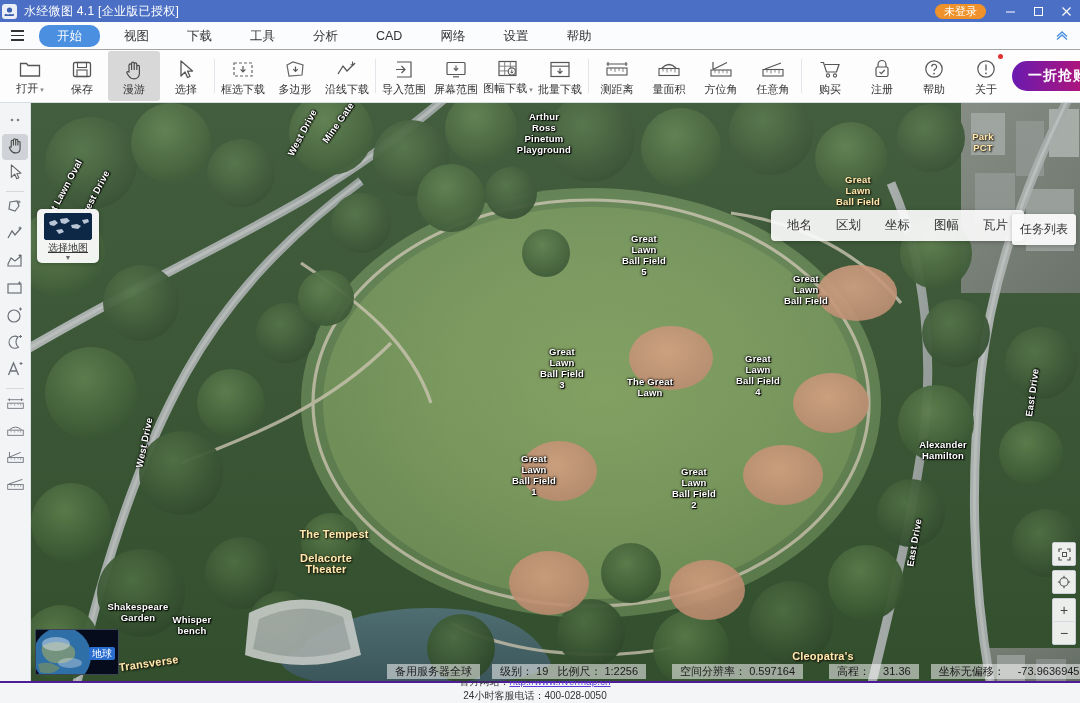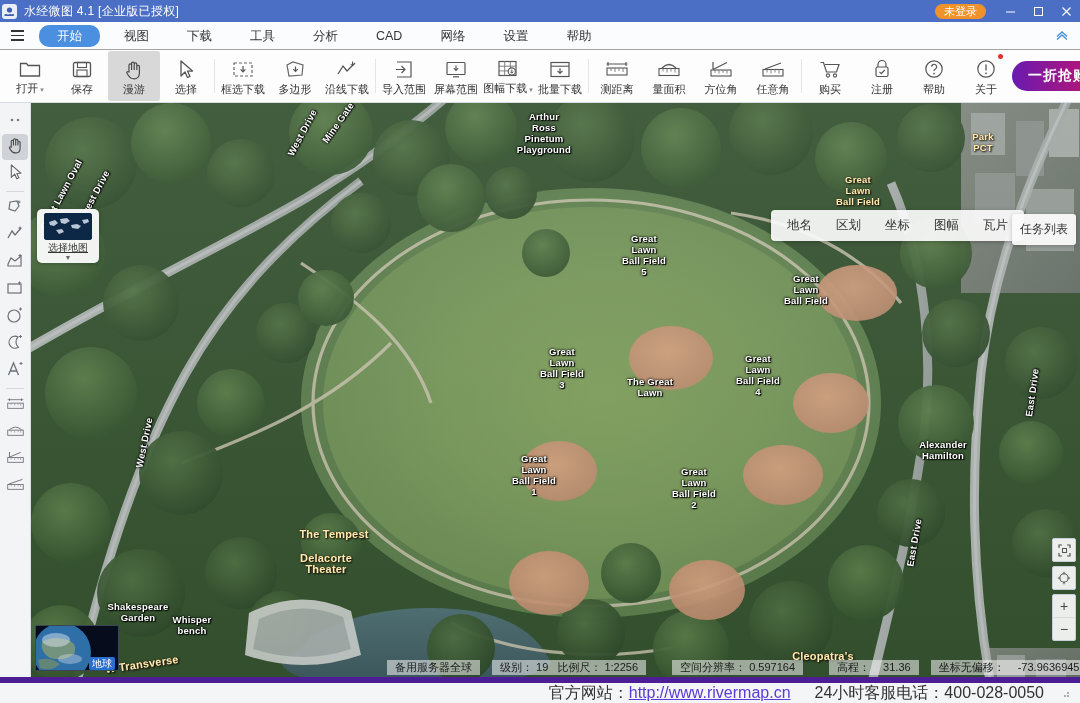--- a/index.html
+++ b/index.html
@@ -103,21 +103,21 @@
   .tasklist{
     position:absolute;right:4px;top:111px;background:rgba(250,250,250,.95);border-radius:3px;
     padding:7px 8px;font-size:12px;color:#333;box-shadow:0 1px 4px rgba(0,0,0,.25);white-space:nowrap;
   }
 
   .globe{
     position:absolute;left:4px;bottom:6px;width:82px;height:44px;border:1px solid #3a4654;
     overflow:hidden;border-radius:2px;background:#050a14;
   }
   .globe .lab{
-    position:absolute;right:3px;bottom:0;font-size:10px;color:#fff;background:#2a6fd0;
+    position:absolute;right:3px;bottom:14px;font-size:10px;color:#fff;background:#2a6fd0;
     padding:0 3px;border-radius:2px;line-height:13px;
   }
 
   .mapctrls{position:absolute;right:4px;bottom:36px;display:flex;flex-direction:column;gap:4px;}
   .mc{
     width:22px;height:22px;background:rgba(252,252,252,.92);border:1px solid #c9ced6;
     display:flex;align-items:center;justify-content:center;color:#444;font-size:14px;border-radius:2px;
   }
   .mc-group{display:flex;flex-direction:column;background:rgba(252,252,252,.92);border:1px solid #c9ced6;border-radius:2px;}
   .mc-group .mc{border:none;background:transparent;}
@@ -131,22 +131,22 @@
   }
   .mlabel.tan{color:#ffe9b0;text-shadow:0 0 2px #3a2a10,1px 1px 2px #000;}
 
   
   .statusbar{
     position:absolute;left:30px;right:0;bottom:0;height:19px;display:flex;align-items:center;
     font-size:11px;color:#1b1b1b;padding-left:8px;gap:12px;pointer-events:none;
   }
   .sb-cell{padding:0 8px;white-space:nowrap;background:rgba(245,245,245,.55);line-height:15px;}
   .footer{
-    height:20px;min-height:20px;background:#f4f5f7;border-top:6px solid #4c1d95;display:flex;
-    align-items:center;justify-content:flex-end;font-size:16px;color:#333;padding-right:10px;gap:0;
+    height:20px;min-height:20px;background:#f4f5f7;border-top:2px solid #4c1d95;display:flex;
+    align-items:center;justify-content:flex-end;font-size:10px;color:#333;padding-right:10px;gap:0;flex-direction:column;
   }
   .footer .cell{padding:0 12px;white-space:nowrap;}
   .footer a{color:#5b3bd6;text-decoration:underline;}
   .grip{width:10px;height:10px;margin-left:4px;position:relative;}
   .grip i{position:absolute;width:2px;height:2px;background:#aab;}
 </style>
 </head>
 <body>
 
 <div class="app">

